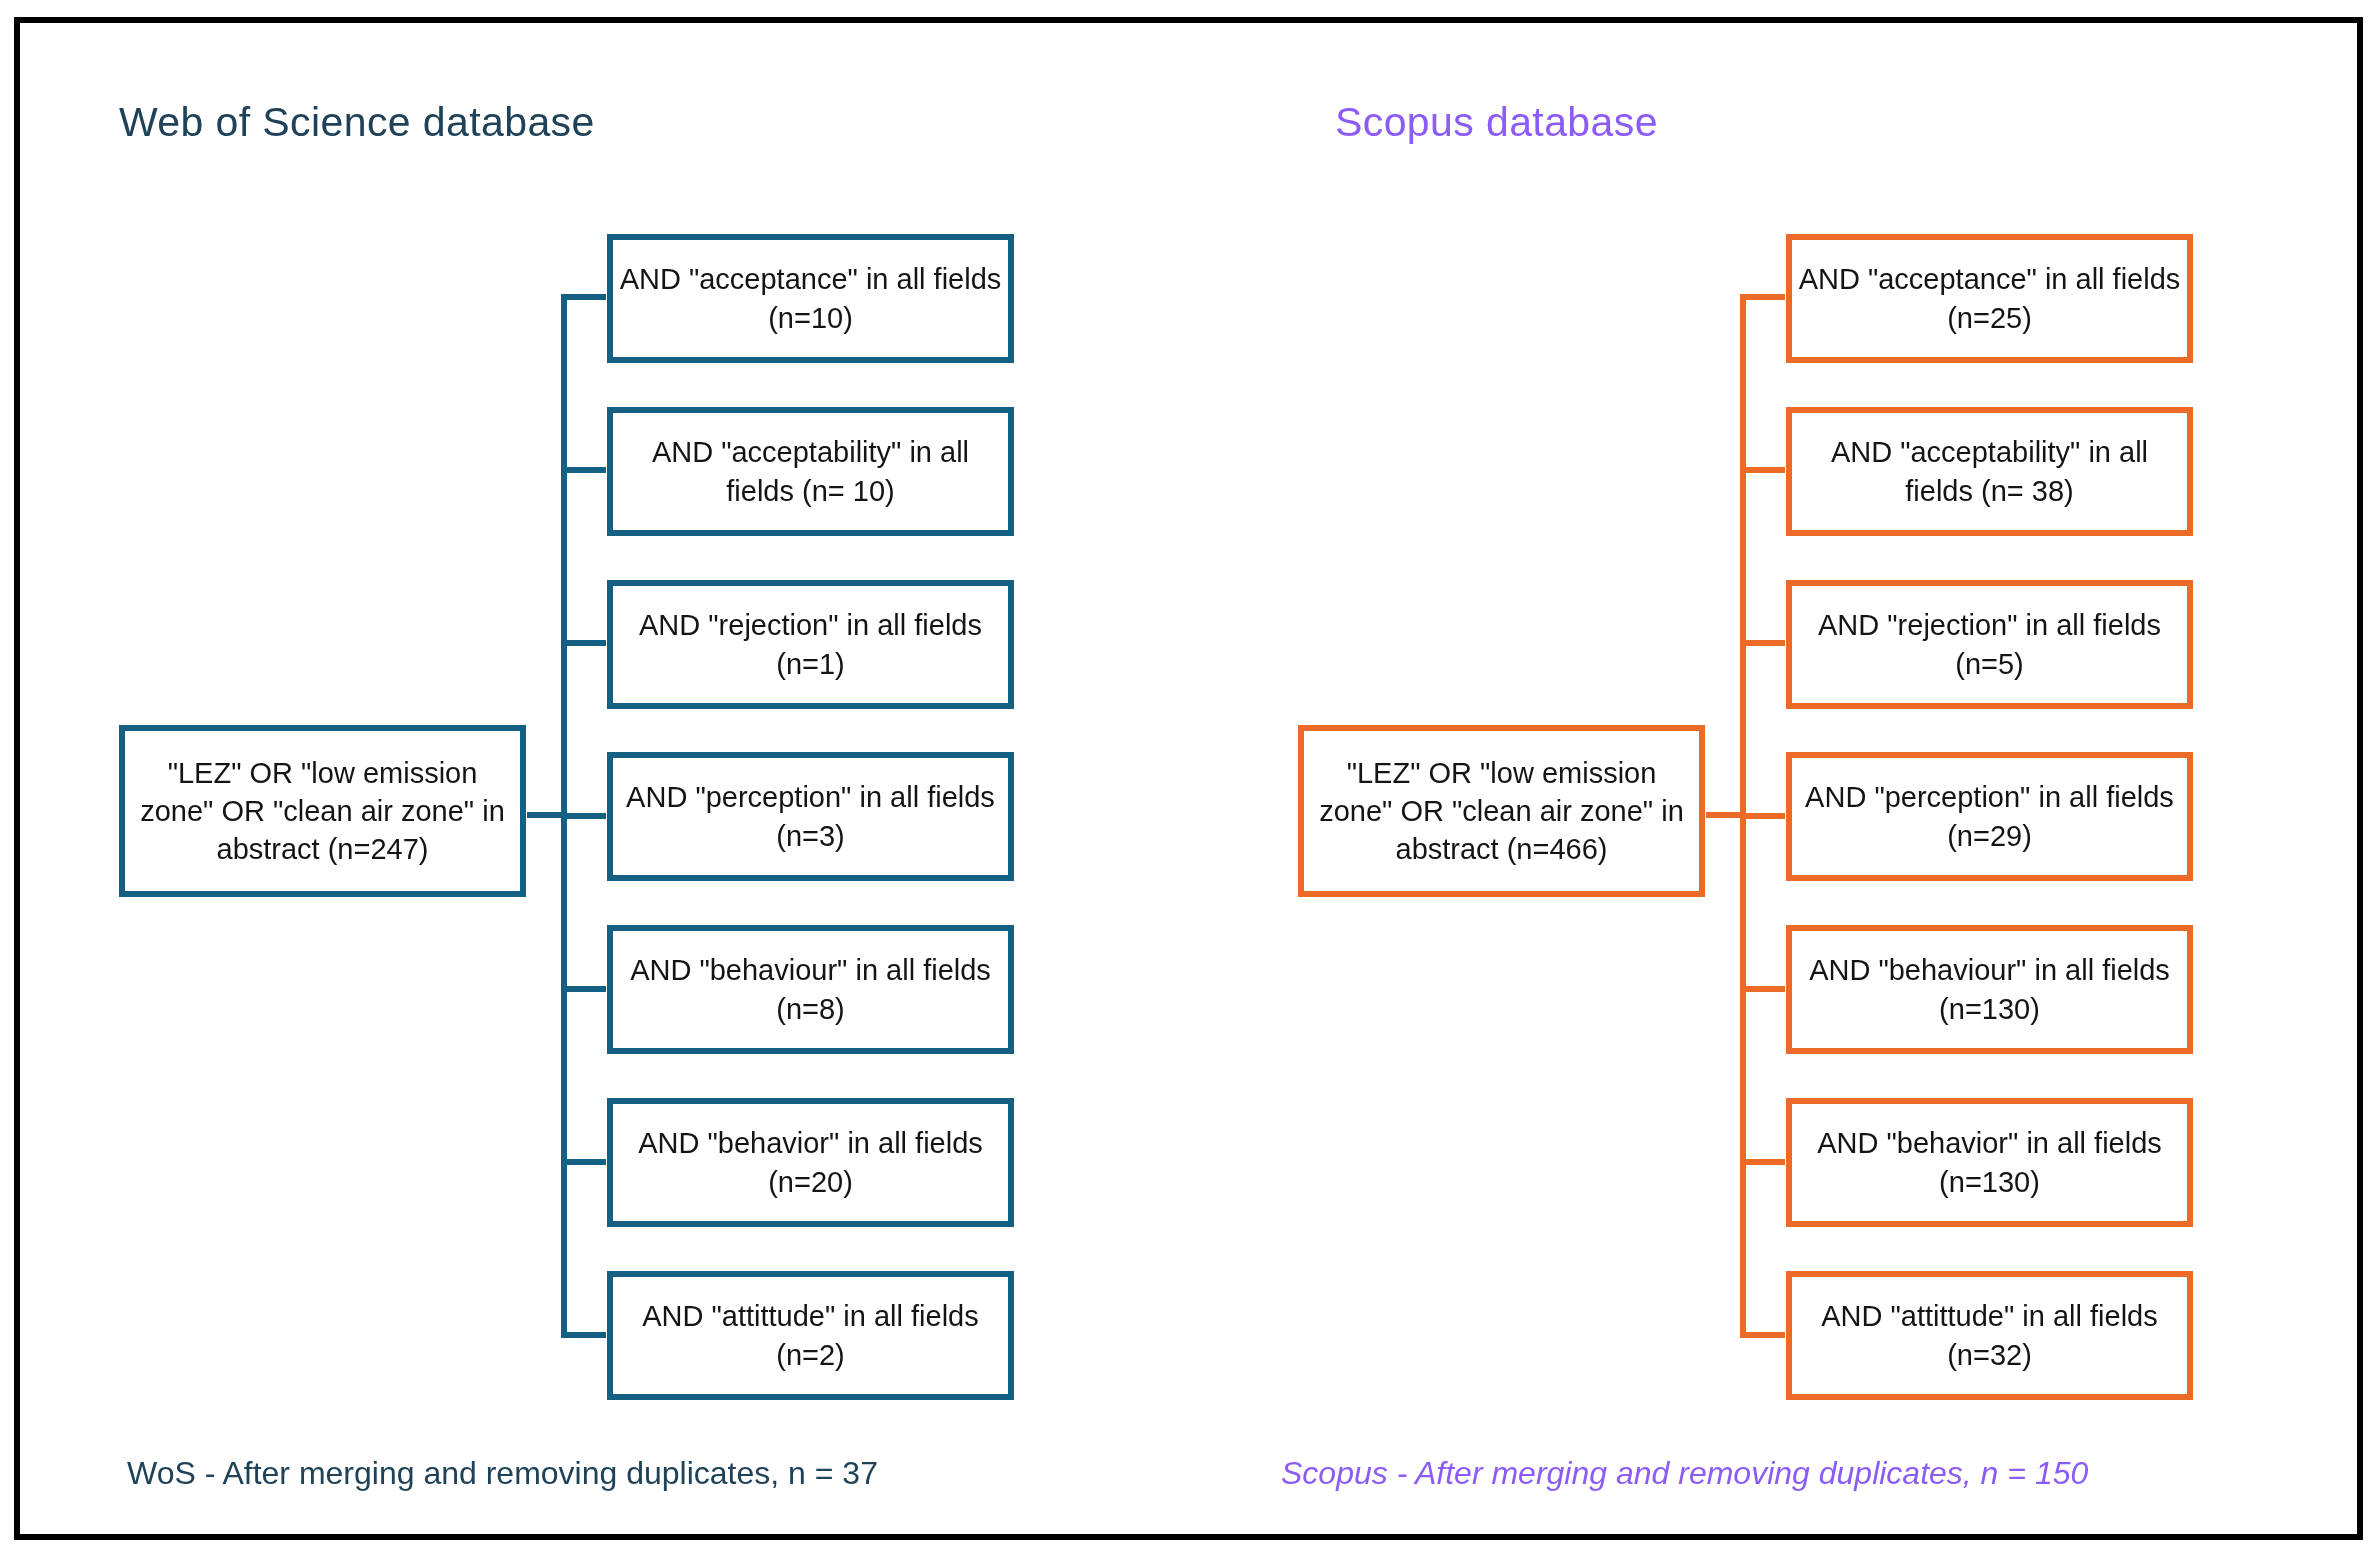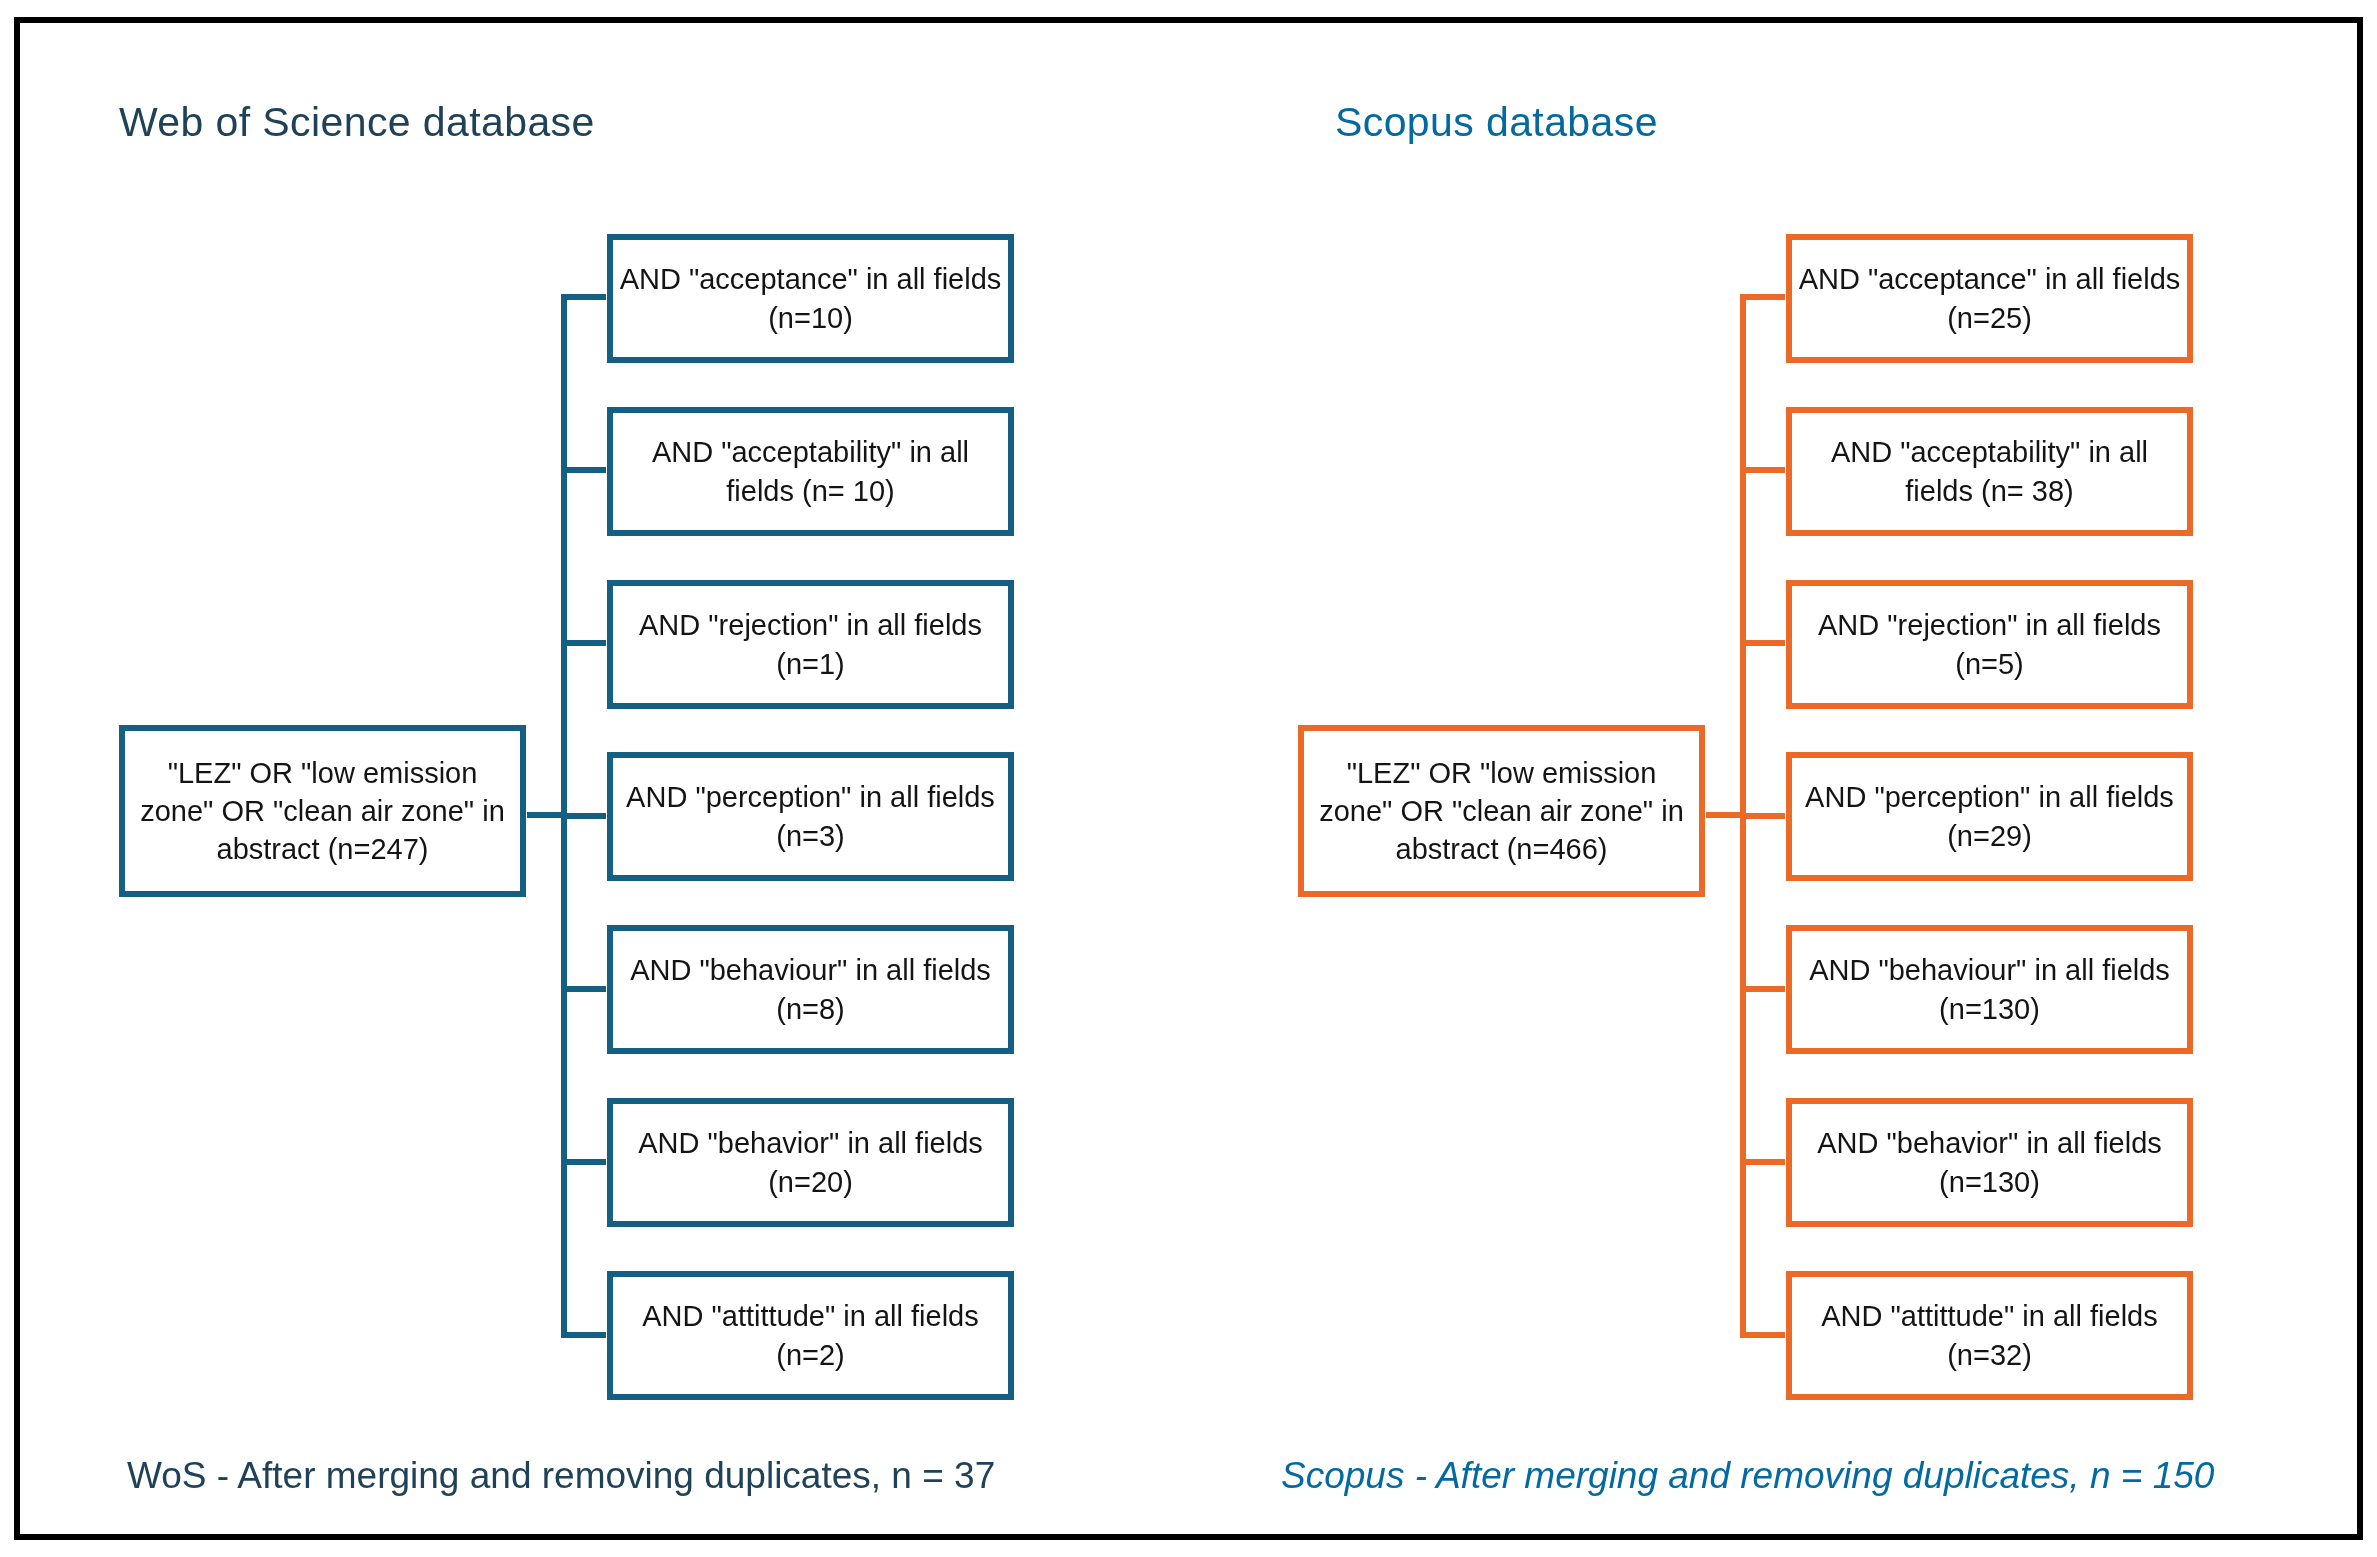--- a/index.html
+++ b/index.html
@@ -17,42 +17,42 @@
     box-sizing:border-box;
   }
   .title{
     position:absolute;
     font-size:41px;
     letter-spacing:0.4px;
     white-space:nowrap;
   }
   .footer{
     position:absolute;
-    font-size:37px;
+    font-size:32px;
     white-space:nowrap;
   }
   .box{
     position:absolute;
     box-sizing:border-box;
     background:#ffffff;
     display:flex;align-items:center;justify-content:center;
     text-align:center;
     color:#141414;
     font-size:29px;
     line-height:1.32;
     padding:0 4.3px;
   }
   .line{position:absolute;}
   
   .wos  .box{border:6.4px solid #156082;}
   .wos  .line{background:#156082;}
   .wos  .title,.wos .footer{color:#1f4258;}
   .scopus .box{border:6.4px solid #eb6a28;}
   .scopus .line{background:#eb6a28;}
-  .scopus .title,.scopus .footer{color:#0369a1;}
+  .scopus .title,.scopus .footer{color:#8b5cf6;}
 
   
   .slot0{top:234px;} .slot1{top:407px;} .slot2{top:580px;}
   .slot3{top:752px;} .slot4{top:925px;} .slot5{top:1098px;} .slot6{top:1271px;}
   .child{width:407px;height:129px;}
   .root{top:725px;width:407px;height:172px;}
 
   .stub{height:6.4px;}
   .trunk{width:6.4px;top:294px;height:1044px;}
   .stub0{top:294px;} .stub1{top:467px;} .stub2{top:640px;}

